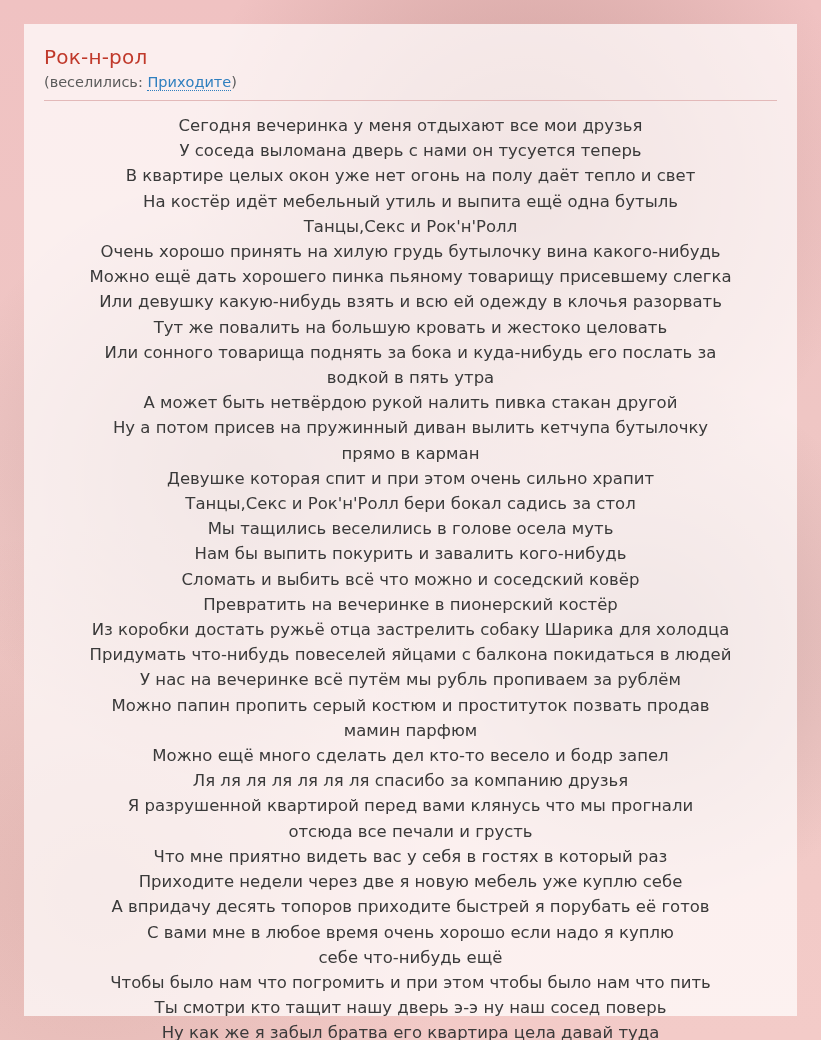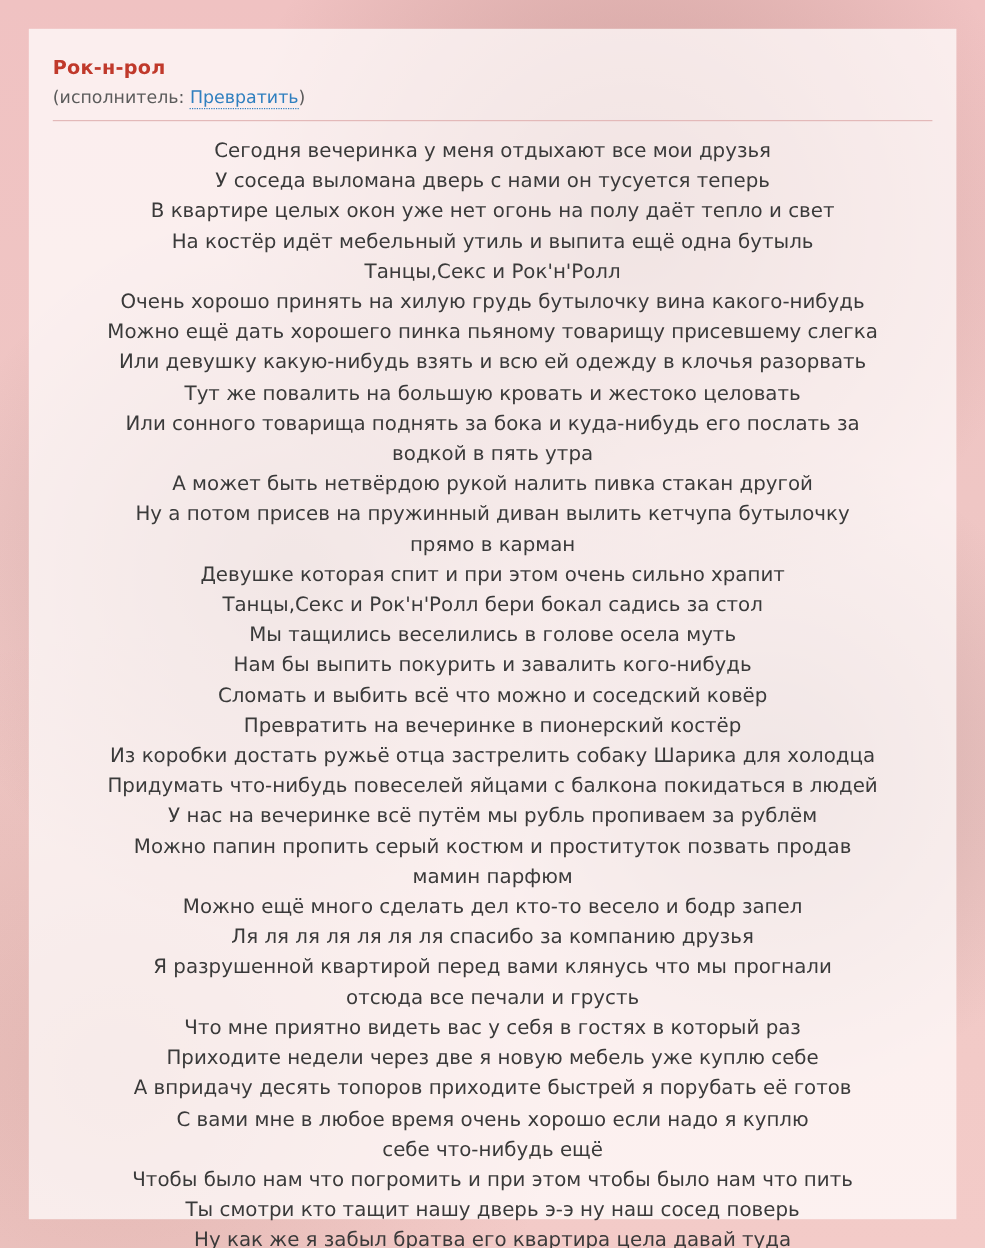--- a/index.html
+++ b/index.html
@@ -28,23 +28,23 @@
     position: absolute;
     left: 24px;
     top: 24px;
     width: 773px;
     height: 992px;
     background: rgba(255, 255, 255, 0.72);
     box-sizing: border-box;
     padding: 18px 20px 10px 20px;
   }
   .song-title {
-    font-size: 16px;
+    font-size: 20px;
     color: #c0392b;
-    font-weight: bold;
+    font-weight: normal;
     line-height: 30px;
     margin: 0 0 2px 0;
     letter-spacing: 0.2px;
   }
   .performer-line {
     font-size: 14.5px;
     color: #5b5b5b;
     padding-bottom: 10px;
     border-bottom: 1px solid #e3b9b9;
     margin-bottom: 12px;
@@ -69,17 +69,17 @@
 </style>
 </head>
 <body>
 
 <div class="page-bg"></div>
 
 <div class="content-card">
 
   <h1 class="song-title">Рок-н-рол</h1>
 
-  <div class="performer-line"><span>(исполнитель: </span><a class="performer-link" href="#">Превратить</a><span>)</span></div>
+  <div class="performer-line"><span>(веселились: </span><a class="performer-link" href="#">Приходите</a><span>)</span></div>
 
   <div class="lyrics" id="lyrics-body"><div>Сегодня вечеринка у меня отдыхают все мои друзья</div><div>У соседа выломана дверь с нами он тусуется теперь</div><div>В квартире целых окон уже нет огонь на полу даёт тепло и свет</div><div>На костёр идёт мебельный утиль и выпита ещё одна бутыль</div><div>Танцы,Секс и Рок'н'Ролл</div><div>Очень хорошо принять на хилую грудь бутылочку вина какого-нибудь</div><div>Можно ещё дать хорошего пинка пьяному товарищу присевшему слегка</div><div>Или девушку какую-нибудь взять и всю ей одежду в клочья разорвать</div><div>Тут же повалить на большую кровать и жестоко целовать</div><div>Или сонного товарища поднять за бока и куда-нибудь его послать за</div><div>водкой в пять утра</div><div>А может быть нетвёрдою рукой налить пивка стакан другой</div><div>Ну а потом присев на пружинный диван вылить кетчупа бутылочку</div><div>прямо в карман</div><div>Девушке которая спит и при этом очень сильно храпит</div><div>Танцы,Секс и Рок'н'Ролл бери бокал садись за стол</div><div>Мы тащились веселились в голове осела муть</div><div>Нам бы выпить покурить и завалить кого-нибудь</div><div>Сломать и выбить всё что можно и соседский ковёр</div><div>Превратить на вечеринке в пионерский костёр</div><div>Из коробки достать ружьё отца застрелить собаку Шарика для холодца</div><div>Придумать что-нибудь повеселей яйцами с балкона покидаться в людей</div><div>У нас на вечеринке всё путём мы рубль пропиваем за рублём</div><div>Можно папин пропить серый костюм и проституток позвать продав</div><div>мамин парфюм</div><div>Можно ещё много сделать дел кто-то весело и бодр запел</div><div>Ля ля ля ля ля ля ля спасибо за компанию друзья</div><div>Я разрушенной квартирой перед вами клянусь что мы прогнали</div><div>отсюда все печали и грусть</div><div>Что мне приятно видеть вас у себя в гостях в который раз</div><div>Приходите недели через две я новую мебель уже куплю себе</div><div>А впридачу десять топоров приходите быстрей я порубать её готов</div><div>С вами мне в любое время очень хорошо если надо я куплю</div><div>себе что-нибудь ещё</div><div>Чтобы было нам что погромить и при этом чтобы было нам что пить</div><div>Ты смотри кто тащит нашу дверь э-э ну наш сосед поверь</div><div>Ну как же я забыл братва его квартира цела давай туда</div></div>
 
 </div>
 
 </body></html>

